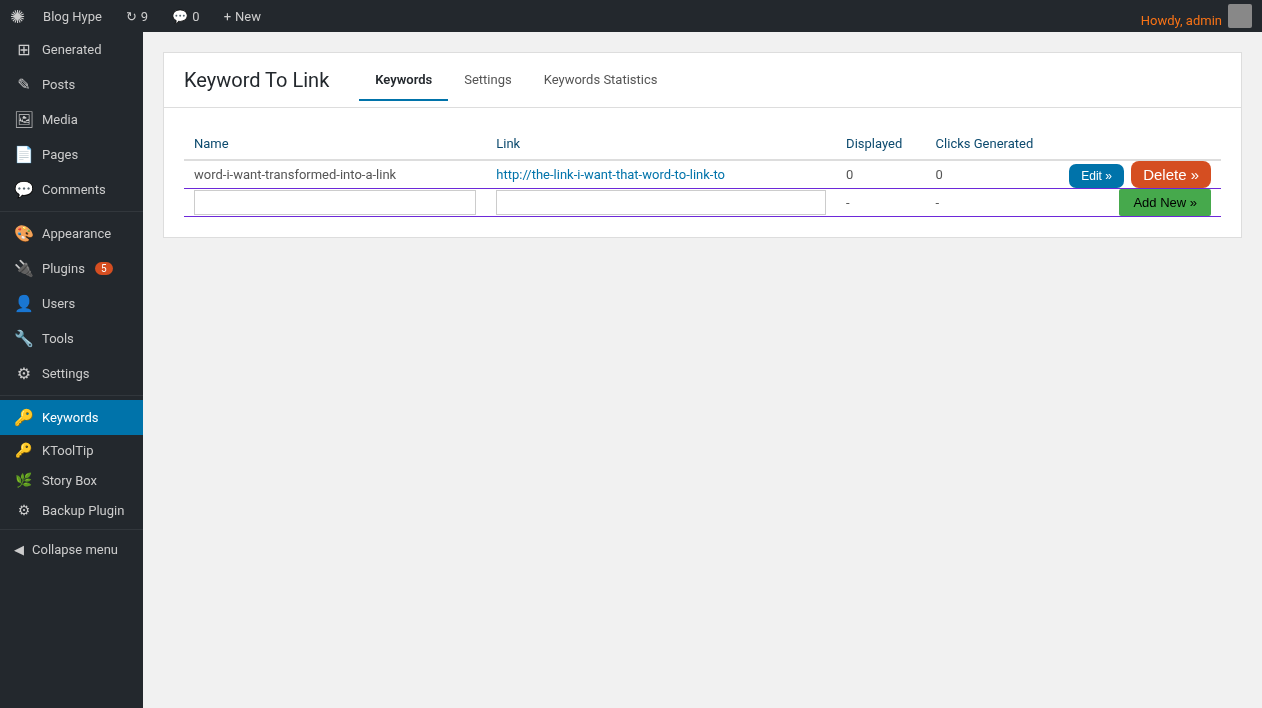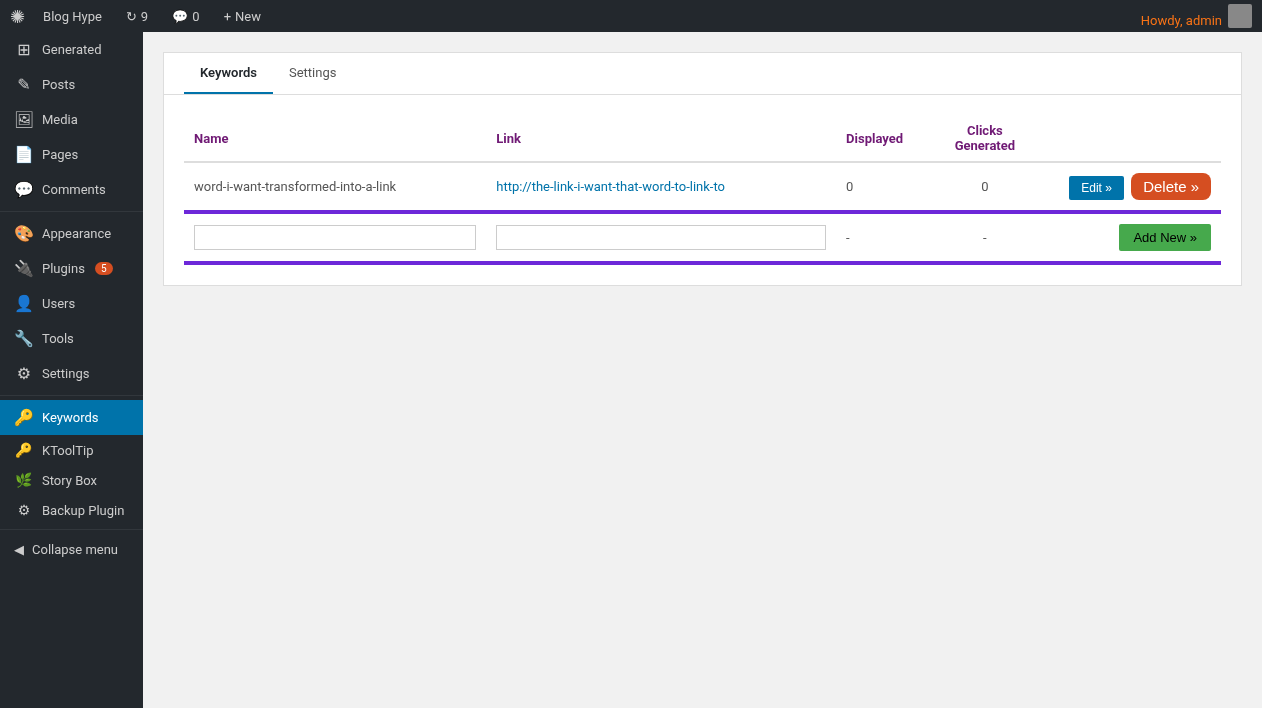--- a/index.html
+++ b/index.html
@@ -95,43 +95,43 @@
     .nav-tab.active {
       color: #23282d;
       border-bottom: 2px solid #0073aa;
       font-weight: 600;
     }
 
     
     .table-wrap { padding: 20px; }
     table { width: 100%; border-collapse: collapse; }
     thead tr { border-bottom: 2px solid #ddd; }
-    th { text-align: left; padding: 8px 10px; font-size: 13px; color: #701a75; font-weight: 700; }
-    td { padding: 10px 10px; font-size: 13px; color: #555; border-bottom: 4px solid #6d28d9; vertical-align: middle; }
+    th { text-align: left; padding: 8px 10px; font-size: 13px; color: #0c4a6e; font-weight: 400; }
+    td { padding: 0 10px; font-size: 13px; color: #555; border-bottom: 1px solid #6d28d9; vertical-align: middle; }
     td a { color: #0073aa; text-decoration: none; }
     td input[type="text"] {
       width: 100%;
       padding: 4px 6px;
       border: 1px solid #ccc;
       font-size: 13px;
       outline: none;
     }
     .col-name { width: 310px; }
     .col-link { width: 360px; }
     .col-displayed { width: 90px; }
-    .col-clicks { width: 120px; text-align: center; }
+    .col-clicks { width: 120px; }
     .col-actions { width: 180px; text-align: right; }
     .btn-edit {
       background: #0073aa;
       color: #fff;
       border: none;
       padding: 5px 12px;
       cursor: pointer;
       font-size: 12px;
-      border-radius: 2px;
+      border-radius: 7px;
     }
     .btn-delete {
       background: #d54e21;
       color: #fff;
       border: none;
       padding: 5px 12px;
       cursor: pointer;
       font-size: 15px;
       border-radius: 8px;
       margin-left: 4px;
@@ -248,23 +248,25 @@
     <div class="menu-collapse">
       <span>◀</span>
       <span>Collapse menu</span>
     </div>
   </div>
 
   <div id="content-area">
     <div class="wrap">
 
       <div class="page-header">
+        <h1 class="page-title">Keyword To Link</h1>
         <div class="nav-tabs">
           <div class="nav-tab active">Keywords</div>
           <div class="nav-tab">Settings</div>
+          <div class="nav-tab">Keywords Statistics</div>
         </div>
       </div>
 
       <div class="table-wrap">
         <table>
           <thead>
             <tr>
               <th class="col-name">Name</th>
               <th class="col-link">Link</th>
               <th class="col-displayed">Displayed</th>

